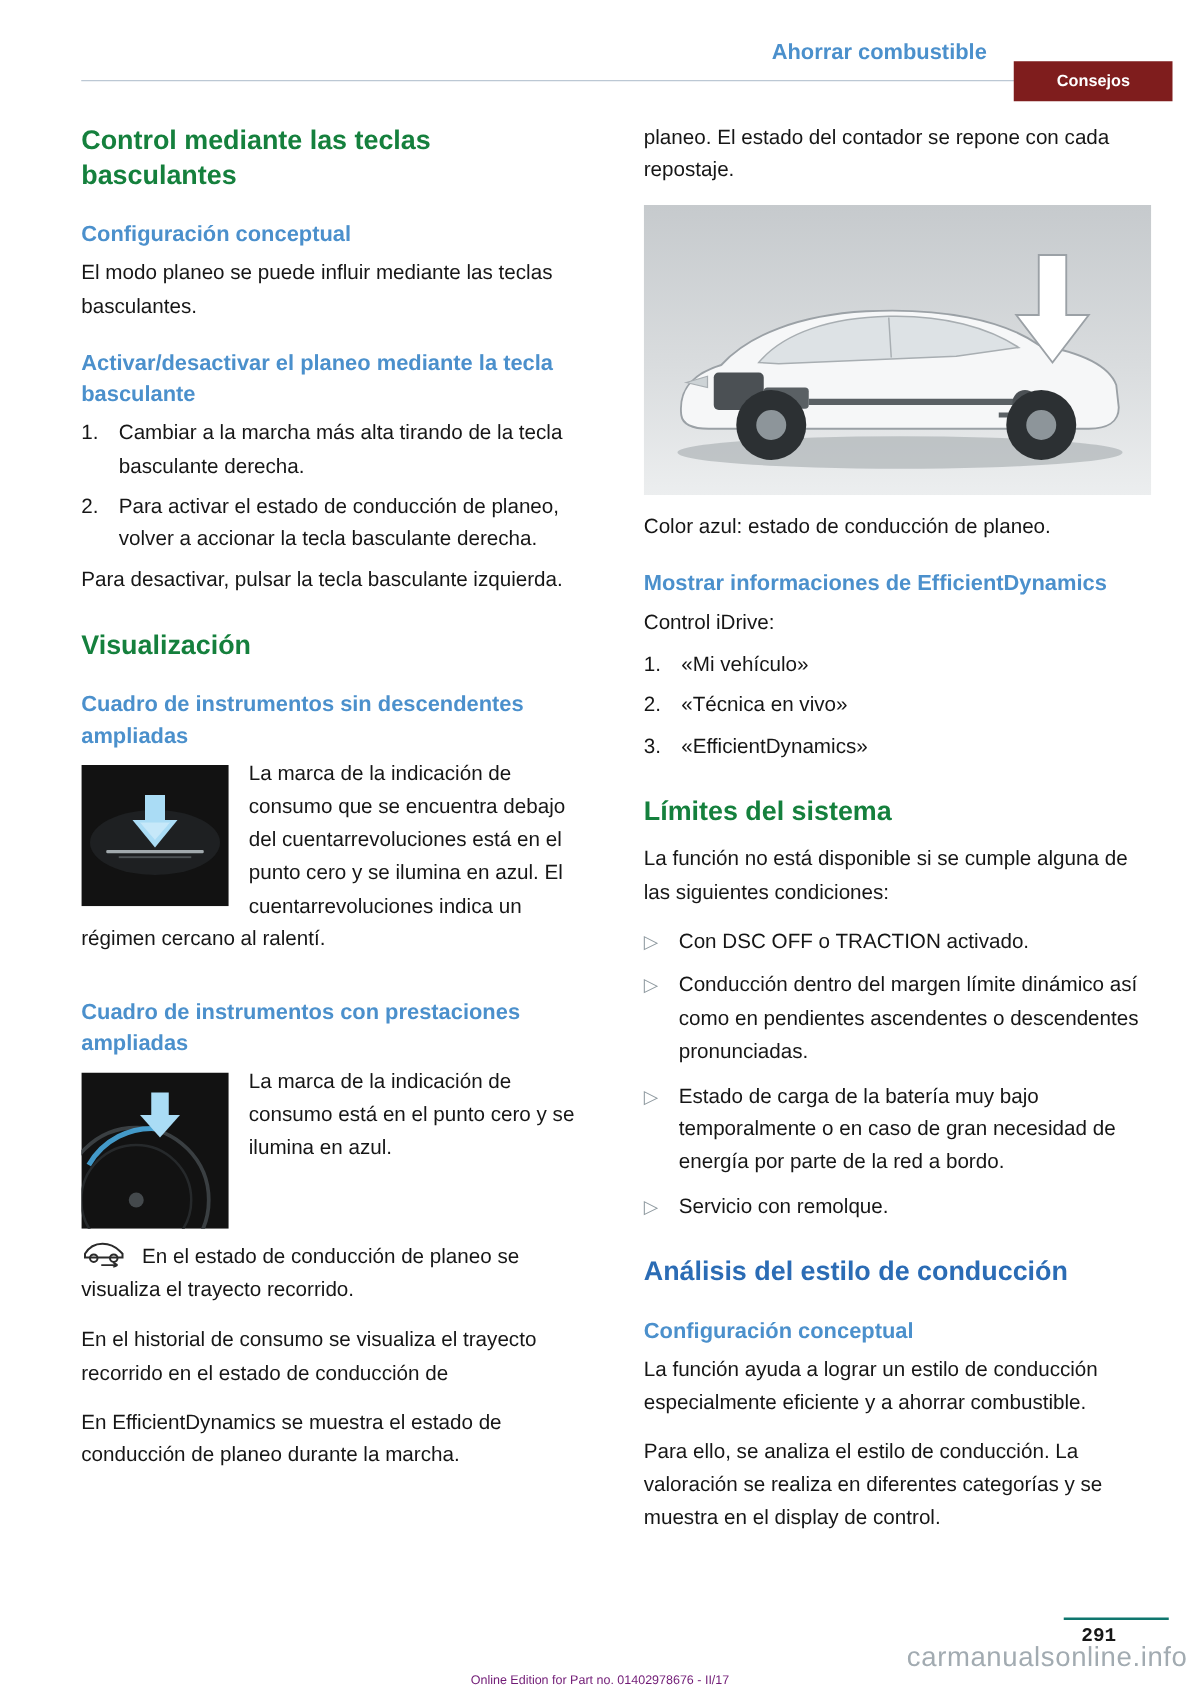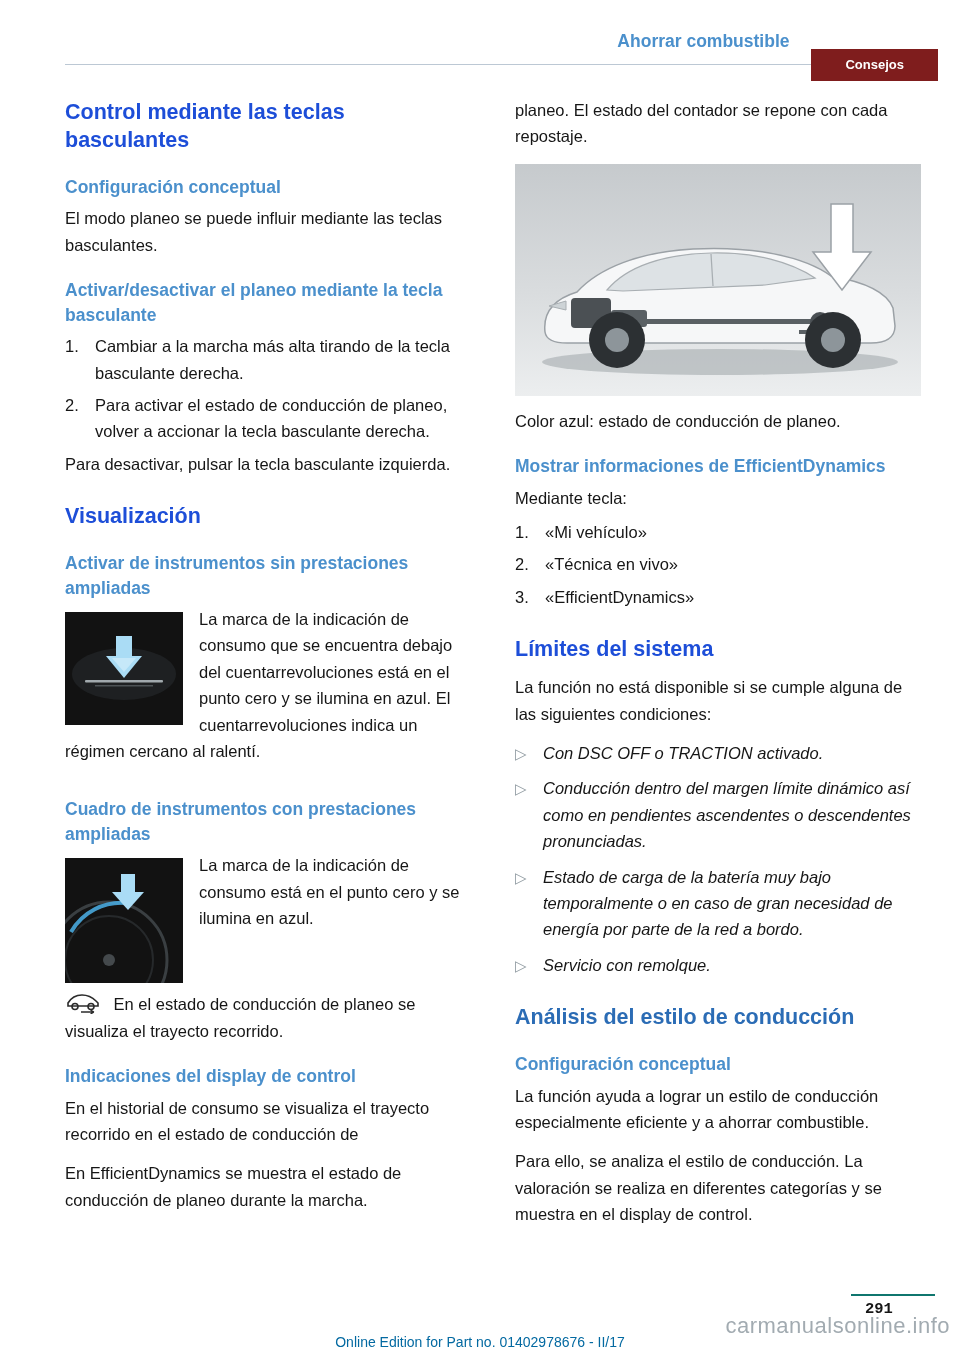--- a/index.html
+++ b/index.html
@@ -22,38 +22,38 @@
     background: #7f1d1d; color: #ffffff; font-weight: bold;
     font-size: 13px; padding: 8px 34px 9px; margin-top: 48px;
   }
   .hdr-rule { border-top: 1px solid #bcc8d4; margin: 2px 64px 0 65px; }
 
   
   .columns { display: flex; gap: 44px; padding: 32px 0 0 65px; }
   .col { width: 406px; font-size: 16.5px; line-height: 1.6; }
 
   h1 {
-    font-size: 21.5px; line-height: 1.3; color: #1d4ed8;
+    font-size: 21.5px; line-height: 1.3; color: #15803d;
     margin: 26px 0 10px; clear: both; font-weight: bold;
   }
   h1.first { margin-top: 2px; }
   h1.h1-strong { color: #2b6cb5; }
   h2 {
     font-size: 17.5px; line-height: 1.4; color: #4b90cc;
     margin: 20px 0 6px; clear: both; font-weight: bold;
   }
   p { margin: 0 0 13px; }
 
   .step { display: flex; margin: 0 0 6px; }
   .num { flex: 0 0 30px; }
   .step-text { flex: 1; }
 
   .bullet { display: flex; margin: 0 0 9px; }
   .tri { flex: 0 0 28px; color: #8f9aa0; font-size: 15px; padding-top: 2px; }
-  .bullet-text { flex: 1; font-style: italic; }
+  .bullet-text { flex: 1; }
 
   .flow { overflow: hidden; }
   .fig-gauge { float: left; width: 118px; margin: 6px 16px 4px 0; }
   .fig-gauge svg { display: block; width: 100%; height: auto; }
 
   .fig-car { margin: 14px 0 12px; width: 406px; }
   .fig-car svg { display: block; width: 100%; height: auto; }
   .caption { margin-bottom: 16px; }
 
   .icon-line { margin: 4px 0 14px; }
@@ -61,21 +61,21 @@
   .coast-icon svg { display: block; width: 36px; height: 23px; }
 
   
   .pagenum {
     position: absolute; right: 25px; bottom: 44px; width: 84px;
     border-top: 2px solid #0f766e; padding: 4px 0 0 14px;
     font-weight: bold; font-size: 15.5px; font-family: Liberation Mono, monospace;
   }
   .edition {
     position: absolute; bottom: 12px; left: 0; width: 100%;
-    text-align: center; font-size: 14px; color: #0369a1;
+    text-align: center; font-size: 10px; color: #701a75;
   }
   .watermark {
     position: absolute; bottom: 23px; right: 10px;
     font-size: 22px; color: #a2abb1; letter-spacing: 0.5px;
     background: #ffffff; padding-left: 6px;
   }
 </style>
 </head>
 <body>
 
@@ -101,21 +101,21 @@
         <span class="step-text">Cambiar a la marcha más alta tirando de la tecla basculante derecha.</span>
       </div>
       <div class="step">
         <span class="num">2.</span>
         <span class="step-text">Para activar el estado de conducción de planeo, volver a accionar la tecla basculante derecha.</span>
       </div>
       <p>Para desactivar, pulsar la tecla basculante izquierda.</p>
 
       <h1>Visualización</h1>
 
-      <h2>Activar de instrumentos sin prestaciones ampliadas</h2>
+      <h2>Cuadro de instrumentos sin descendentes ampliadas</h2>
       <div class="flow">
         <span class="fig-gauge">
           <svg viewBox="0 0 118 113" xmlns="http://www.w3.org/2000/svg">
             <rect width="118" height="113" fill="#121212"></rect>
             <ellipse cx="59" cy="62" rx="52" ry="26" fill="#1e2022"></ellipse>
             <rect x="20" y="68" width="78" height="2.5" rx="1" fill="#b9c2c6" opacity="0.85"></rect>
             <rect x="30" y="73" width="58" height="1.5" fill="#6d7578" opacity="0.6"></rect>
             <polygon points="41,44 77,44 59,66" fill="#aadcf5"></polygon>
             <rect x="51" y="24" width="16" height="21" fill="#aadcf5"></rect>
             <polygon points="47,46 71,46 59,60" fill="#e2f4fd" opacity="0.5"></polygon>
@@ -145,21 +145,20 @@
           <svg viewBox="0 0 36 23" xmlns="http://www.w3.org/2000/svg">
             <path d="M3,12 C6,7 11,4 17,4 C24,4 28,7 31,10 L33,12 L33,15 L3,15 Z" fill="none" stroke="#2b2b2b" stroke-width="1.6"></path>
             <circle cx="10" cy="15.5" r="3" fill="none" stroke="#2b2b2b" stroke-width="1.6"></circle>
             <circle cx="26" cy="15.5" r="3" fill="none" stroke="#2b2b2b" stroke-width="1.6"></circle>
             <path d="M16,21 h13 m0,0 l-3.5,-2 m3.5,2 l-3.5,2" stroke="#2b2b2b" stroke-width="1.4" fill="none"></path>
           </svg>
         </span>
         <span>En el estado de conducción de planeo se visualiza el trayecto recorrido.</span>
       </p>
 
-      <h2>Indicaciones del display de control</h2>
       <p>En el historial de consumo se visualiza el trayecto recorrido en el estado de conducción de</p>
       <p>En EfficientDynamics se muestra el estado de conducción de planeo durante la marcha.</p>
     </section>
 
     <section class="col">
       <p>planeo. El estado del contador se repone con cada repostaje.</p>
 
       <figure class="fig-car" style="margin-left:0">
         <svg viewBox="0 0 406 232" xmlns="http://www.w3.org/2000/svg">
           <defs>
@@ -183,21 +182,21 @@
           <circle cx="102" cy="176" r="28" fill="#2c3033"></circle>
           <circle cx="102" cy="176" r="12" fill="#8d959a"></circle>
           <circle cx="318" cy="176" r="28" fill="#2c3033"></circle>
           <circle cx="318" cy="176" r="12" fill="#8d959a"></circle>
           <path d="M338,40 L338,88 L356,88 L327,126 L298,88 L316,88 L316,40 Z" fill="#ffffff" stroke="#9ba1a6" stroke-width="1.5"></path>
         </svg>
       </figure>
       <p class="caption">Color azul: estado de conducción de planeo.</p>
 
       <h2>Mostrar informaciones de EfficientDynamics</h2>
-      <p style="margin-bottom:8px">Mediante tecla:</p>
+      <p style="margin-bottom:8px">Control iDrive:</p>
       <div class="step">
         <span class="num">1.</span>
         <span class="step-text">«Mi vehículo»</span>
       </div>
       <div class="step">
         <span class="num">2.</span>
         <span class="step-text">«Técnica en vivo»</span>
       </div>
       <div class="step">
         <span class="num">3.</span>

